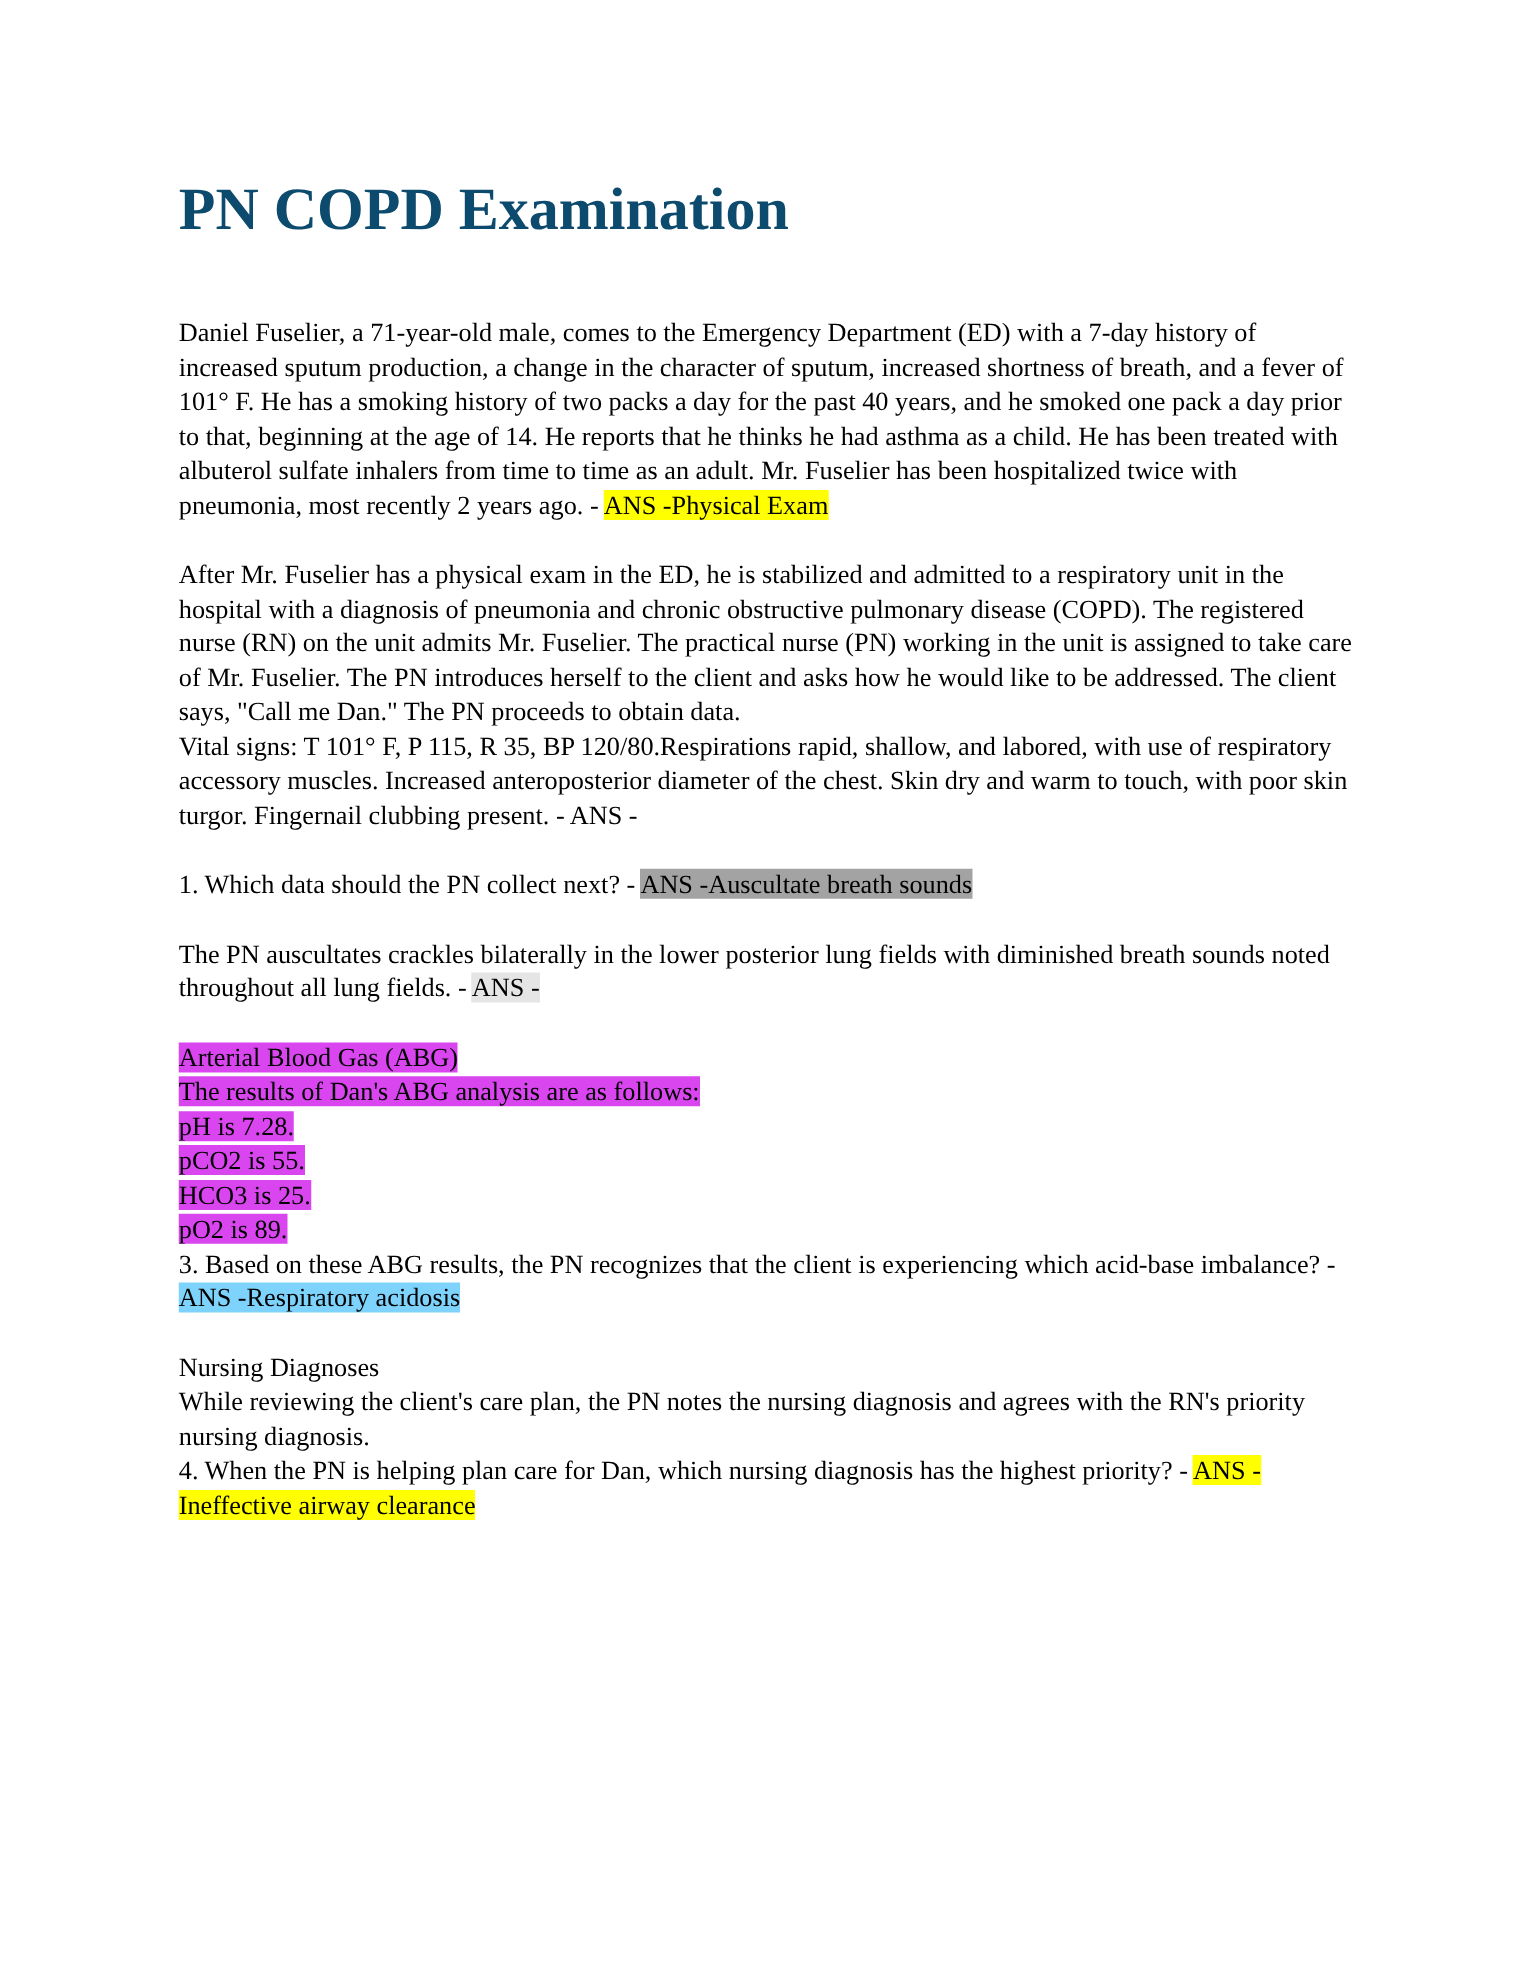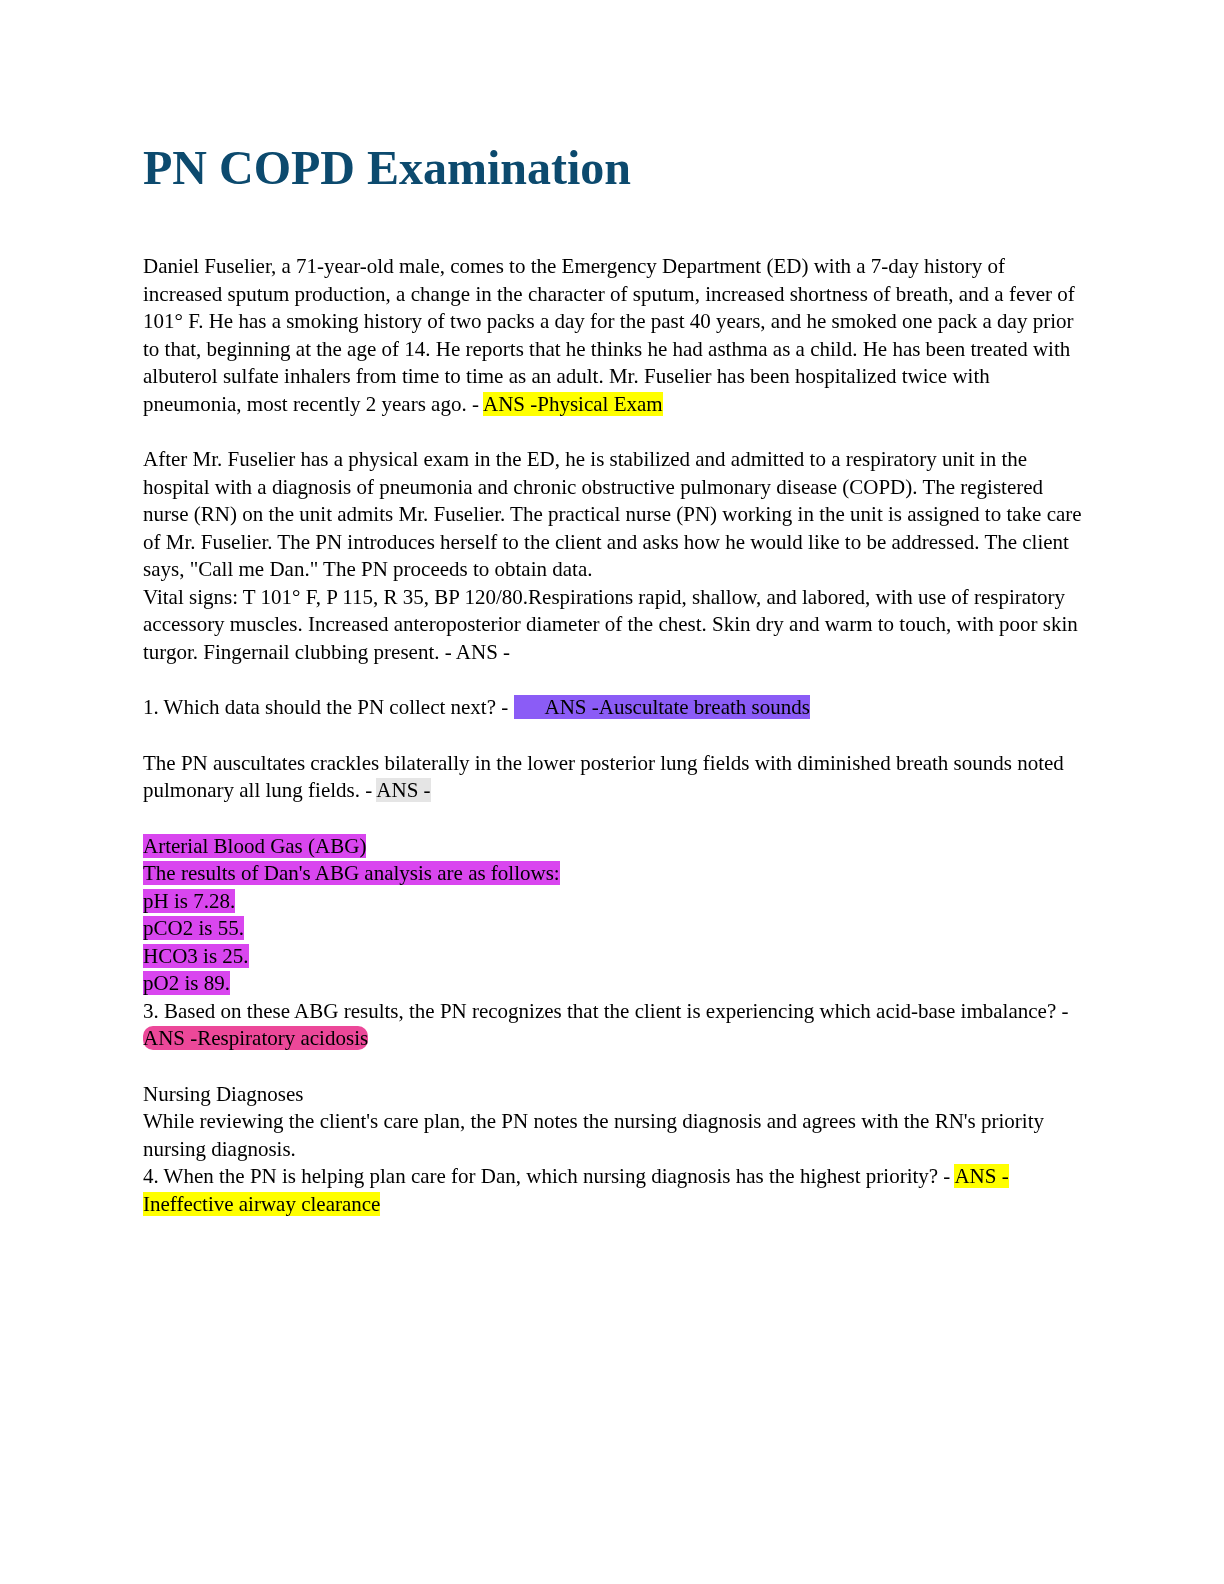--- a/index.html
+++ b/index.html
@@ -42,29 +42,29 @@
 <body>
 
 <div class="doc">
   <h1 class="doc-title">PN COPD Examination</h1>
 
   <p class="doc-para"><span>Daniel Fuselier, a 71-year-old male, comes to the Emergency Department (ED) with a 7-day history of increased sputum production, a change in the character of sputum, increased shortness of breath, and a fever of 101° F. He has a smoking history of two packs a day for the past 40 years, and he smoked one pack a day prior to that, beginning at the age of 14. He reports that he thinks he had asthma as a child. He has been treated with albuterol sulfate inhalers from time to time as an adult. Mr. Fuselier has been hospitalized twice with pneumonia, most recently 2 years ago. - </span><span class="hl" style="background-color: rgb(255, 255, 0);">ANS -Physical Exam</span></p>
 
   <p class="doc-para"><span>After Mr. Fuselier has a physical exam in the ED, he is stabilized and admitted to a respiratory unit in the hospital with a diagnosis of pneumonia and chronic obstructive pulmonary disease (COPD). The registered nurse (RN) on the unit admits Mr. Fuselier. The practical nurse (PN) working in the unit is assigned to take care of Mr. Fuselier. The PN introduces herself to the client and asks how he would like to be addressed. The client says, "Call me Dan." The PN proceeds to obtain data.
 Vital signs: T 101° F, P 115, R 35, BP 120/80.Respirations rapid, shallow, and labored, with use of respiratory accessory muscles. Increased anteroposterior diameter of the chest. Skin dry and warm to touch, with poor skin turgor. Fingernail clubbing present. - ANS -</span></p>
 
-  <p class="doc-para"><span>1. Which data should the PN collect next? - </span><span class="hl" style="background-color: #8b5cf6; padding-left: 31px;">ANS -Auscultate breath sounds</span></p>
+  <p class="doc-para"><span>1. Which data should the PN collect next? - </span><span class="hl" style="background-color: #a3a3a3;">ANS -Auscultate breath sounds</span></p>
 
 
-  <p class="doc-para"><span>The PN auscultates crackles bilaterally in the lower posterior lung fields with diminished breath sounds noted pulmonary all lung fields. - </span><span class="hl" style="background-color: #e5e5e5;">ANS -</span></p>
+  <p class="doc-para"><span>The PN auscultates crackles bilaterally in the lower posterior lung fields with diminished breath sounds noted throughout all lung fields. - </span><span class="hl" style="background-color: #e5e5e5;">ANS -</span></p>
 
   <p class="doc-para"><span class="hl" style="background-color: #d946ef;">Arterial Blood Gas (ABG)
 The results of Dan's ABG analysis are as follows:
 pH is 7.28.
 pCO2 is 55.
 HCO3 is 25.
 pO2 is 89.</span><span>
-3. Based on these ABG results, the PN recognizes that the client is experiencing which acid-base imbalance? - </span><span class="hl" style="background-color: #ec4899; border-radius: 10px;">ANS -Respiratory acidosis</span></p>
+3. Based on these ABG results, the PN recognizes that the client is experiencing which acid-base imbalance? - </span><span class="hl" style="background-color: #7dd3fc;">ANS -Respiratory acidosis</span></p>
 
   <p class="doc-para"><span>Nursing Diagnoses
 While reviewing the client's care plan, the PN notes the nursing diagnosis and agrees with the RN's priority nursing diagnosis.
 4. When the PN is helping plan care for Dan, which nursing diagnosis has the highest priority? - </span><span class="hl" style="background-color: rgb(255, 255, 0);">ANS -Ineffective airway clearance</span></p>
 </div>
 
 </body></html>

